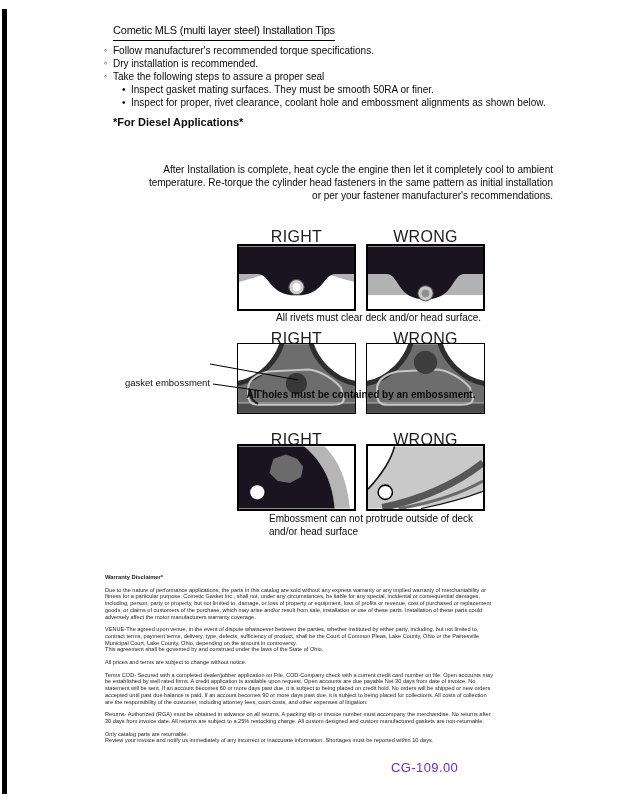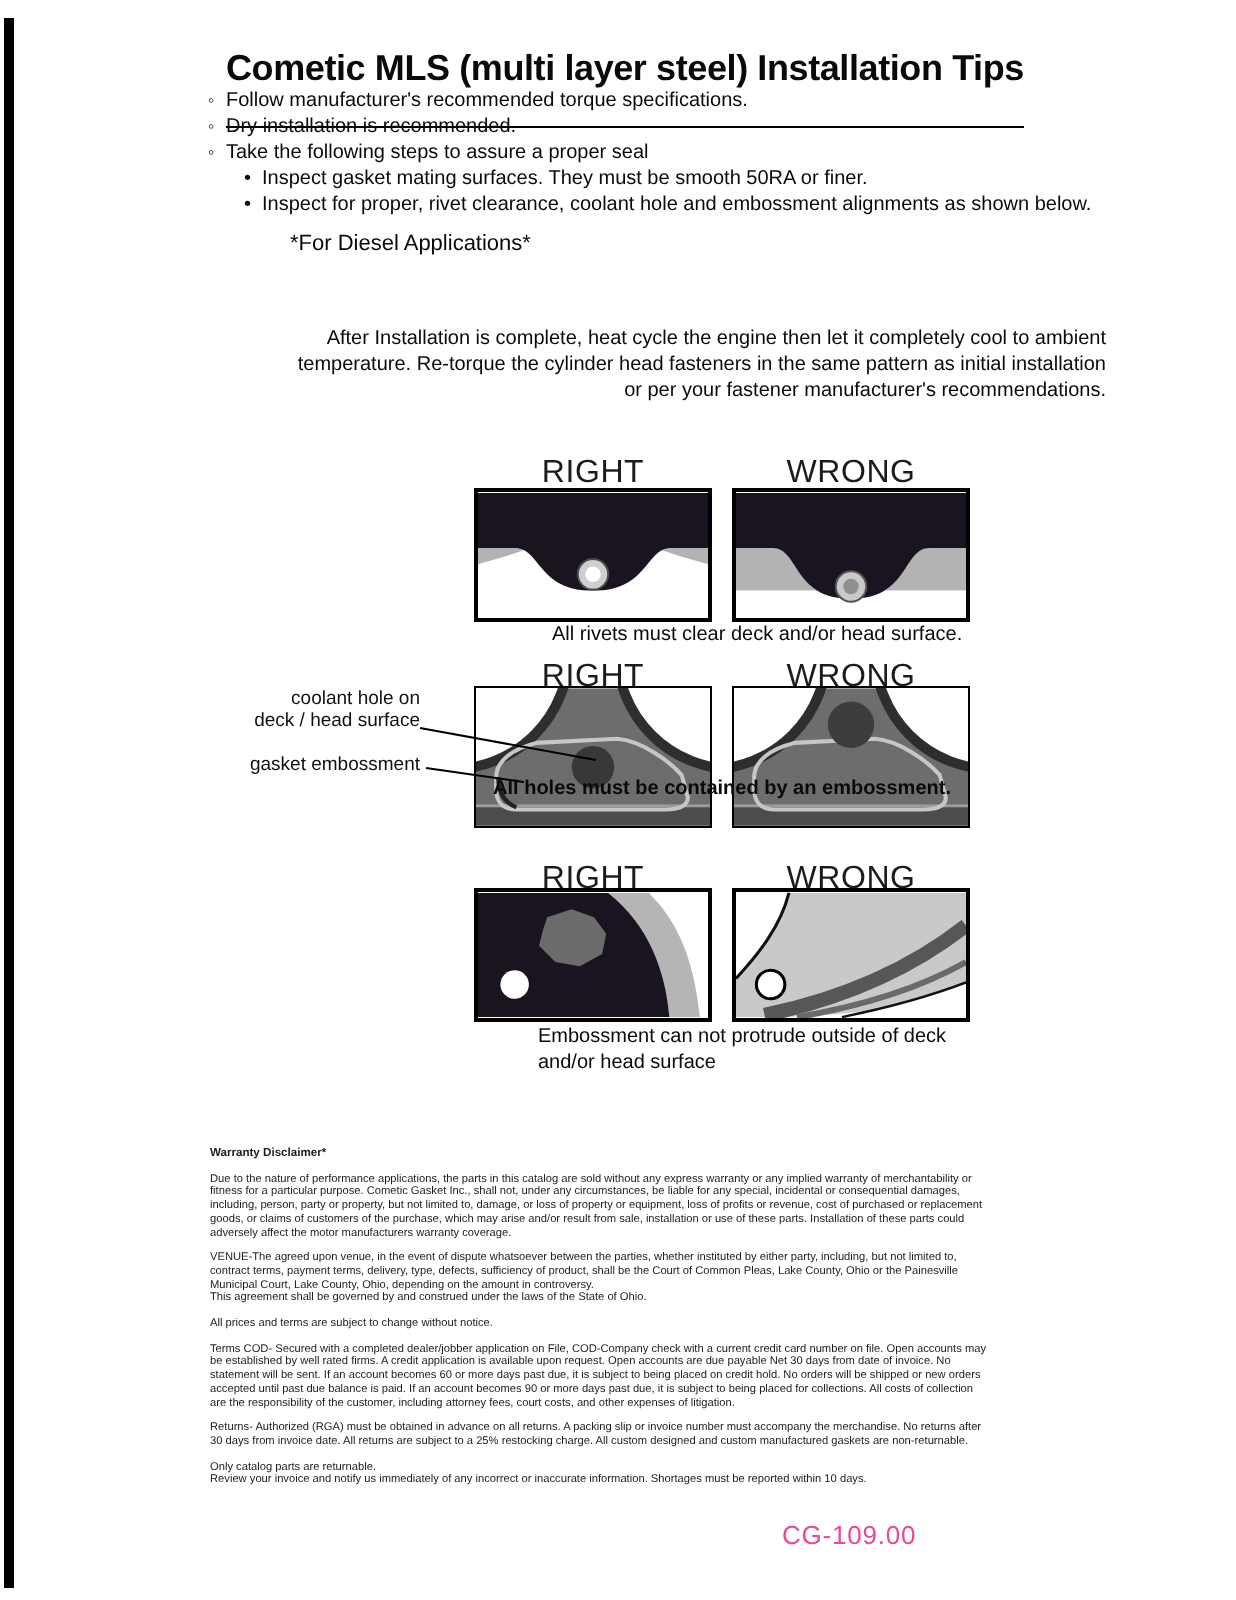--- a/index.html
+++ b/index.html
@@ -5,51 +5,51 @@
   * { margin:0; padding:0; box-sizing:border-box; }
   html,body { background:#ffffff; }
   .page {
     position:relative; width:618px; height:800px; background:#ffffff;
     font-family:"Liberation Sans", sans-serif; color:#0a0a0a; overflow:hidden;
   }
   .edge-bar { position:absolute; left:2px; top:9px; width:5px; height:785px; background:#000; }
 
   .title {
     position:absolute; left:113px; top:24px;
-    font-size:18px; font-weight:bold; letter-spacing:-0.2px;
-    border-bottom:1.6px solid #000; padding-bottom:18px; display:inline-block;
+    font-size:11px; font-weight:normal; letter-spacing:-0.2px;
+    border-bottom:1.6px solid #000; padding-bottom:4px; display:inline-block;
   }
   .bullets { position:absolute; left:104px; top:44px; width:480px; font-size:10px; line-height:13px; }
   .brow { display:flex; }
   .marker { width:9px; flex:0 0 9px; font-size:9px; line-height:13px; text-align:left; }
   .sub { margin-left:18px; }
   .sub .marker { font-size:10px; }
 
-  .diesel-heading { position:absolute; left:113px; top:116px; font-size:11px; font-weight:normal;margin-left:32px; }
+  .diesel-heading { position:absolute; left:113px; top:116px; font-size:11px; font-weight:bold; }
   .para { position:absolute; left:113px; width:440px; font-size:10px; line-height:13px; white-space:pre-line; }
   .p1 { top:133px; }
   .p2 { top:163px;text-align:right; }
   .pnote { top:208px; }
 
   .dg-label { position:absolute; width:119px; text-align:center; font-size:16px; color:#1c1c1c; letter-spacing:0.3px; }
   .dg-box { position:absolute; width:119px; background:#fff; }
   .bd3 { border:2.5px solid #000; }
   .bd2 { border:1.5px solid #000; }
   .dg-box svg { display:block; width:100%; height:100%; }
   .caption { position:absolute; font-size:10px; line-height:12.5px; white-space:pre-line; }
 
   .side-label { position:absolute; width:112px; text-align:right; font-size:9.5px; line-height:11px; white-space:pre-line; color:#111; }
   .leader-svg { position:absolute; left:205px; top:358px; }
 
   .fineprint { position:absolute; left:105px; top:574px; width:424px; font-size:5.6px; line-height:6.7px; color:#1d1d1d; }
   .fineprint .fp-head { font-weight:bold; font-size:5.8px; margin-bottom:6px; }
   .fineprint p { margin:0 0 6px 0; white-space:pre-line; }
   .fineprint p.tight { margin-bottom:0; }
 
-  .page-num { position:absolute; left:391px; top:760px; font-size:13px; letter-spacing:0.4px; color:#ec4899; }
+  .page-num { position:absolute; left:391px; top:760px; font-size:13px; letter-spacing:0.4px; color:#6d28d9; }
 </style>
 </head>
 <body>
 
 <div class="page">
   <div class="edge-bar"></div>
 
   <div class="title">Cometic MLS (multi layer steel) Installation Tips</div>
 
   <div class="bullets">
@@ -99,22 +99,20 @@
       <path d="M0,0 H113 V27 H95 C82,27 85,52 56.5,52 C28,52 31,27 18,27 H0 Z" fill="#1a1420"></path>
       <circle cx="56.5" cy="46" r="7.5" fill="#c9c9c9" stroke="#555555" stroke-width="1"></circle>
       <circle cx="56.5" cy="46" r="3.8" fill="#8f8f8f"></circle>
     </svg>
   </div>
   <div class="caption" style="left:237px; top:312px;margin-left:39px;">All rivets must clear deck and/or head surface.</div>
 
   <div class="dg-label" style="left:237px; top:330px;">RIGHT</div>
   <div class="dg-label" style="left:366px; top:330px;">WRONG</div>
 
-  <div class="side-label" style="left:98px; top:344px;">coolant hole on
-deck / head surface</div>
   <div class="side-label" style="left:98px; top:377px;">gasket embossment</div>
 
   <div class="dg-box bd2" style="left:237px; top:343px; height:71px;">
     <svg viewBox="0 0 116 68">
       <rect x="0" y="0" width="116" height="68" fill="#6d6d6d"></rect>
       <rect x="0" y="57.5" width="116" height="1.5" fill="#9c9c9c"></rect>
       <rect x="0" y="59" width="116" height="9" fill="#4c4c4c"></rect>
       <circle cx="-12" cy="-18" r="58" fill="#ffffff" stroke="#2e2e2e" stroke-width="5"></circle>
       <circle cx="128" cy="-18" r="58" fill="#ffffff" stroke="#2e2e2e" stroke-width="5"></circle>
       <path d="M10,44 C10,36 18,30 30,27 L70,25 C82,26 96,36 102,43 L105,54 C105,58 101,60 94,60 L20,60 C13,60 10,56 10,50 Z" fill="none" stroke="#c6c6c6" stroke-width="2"></path>

